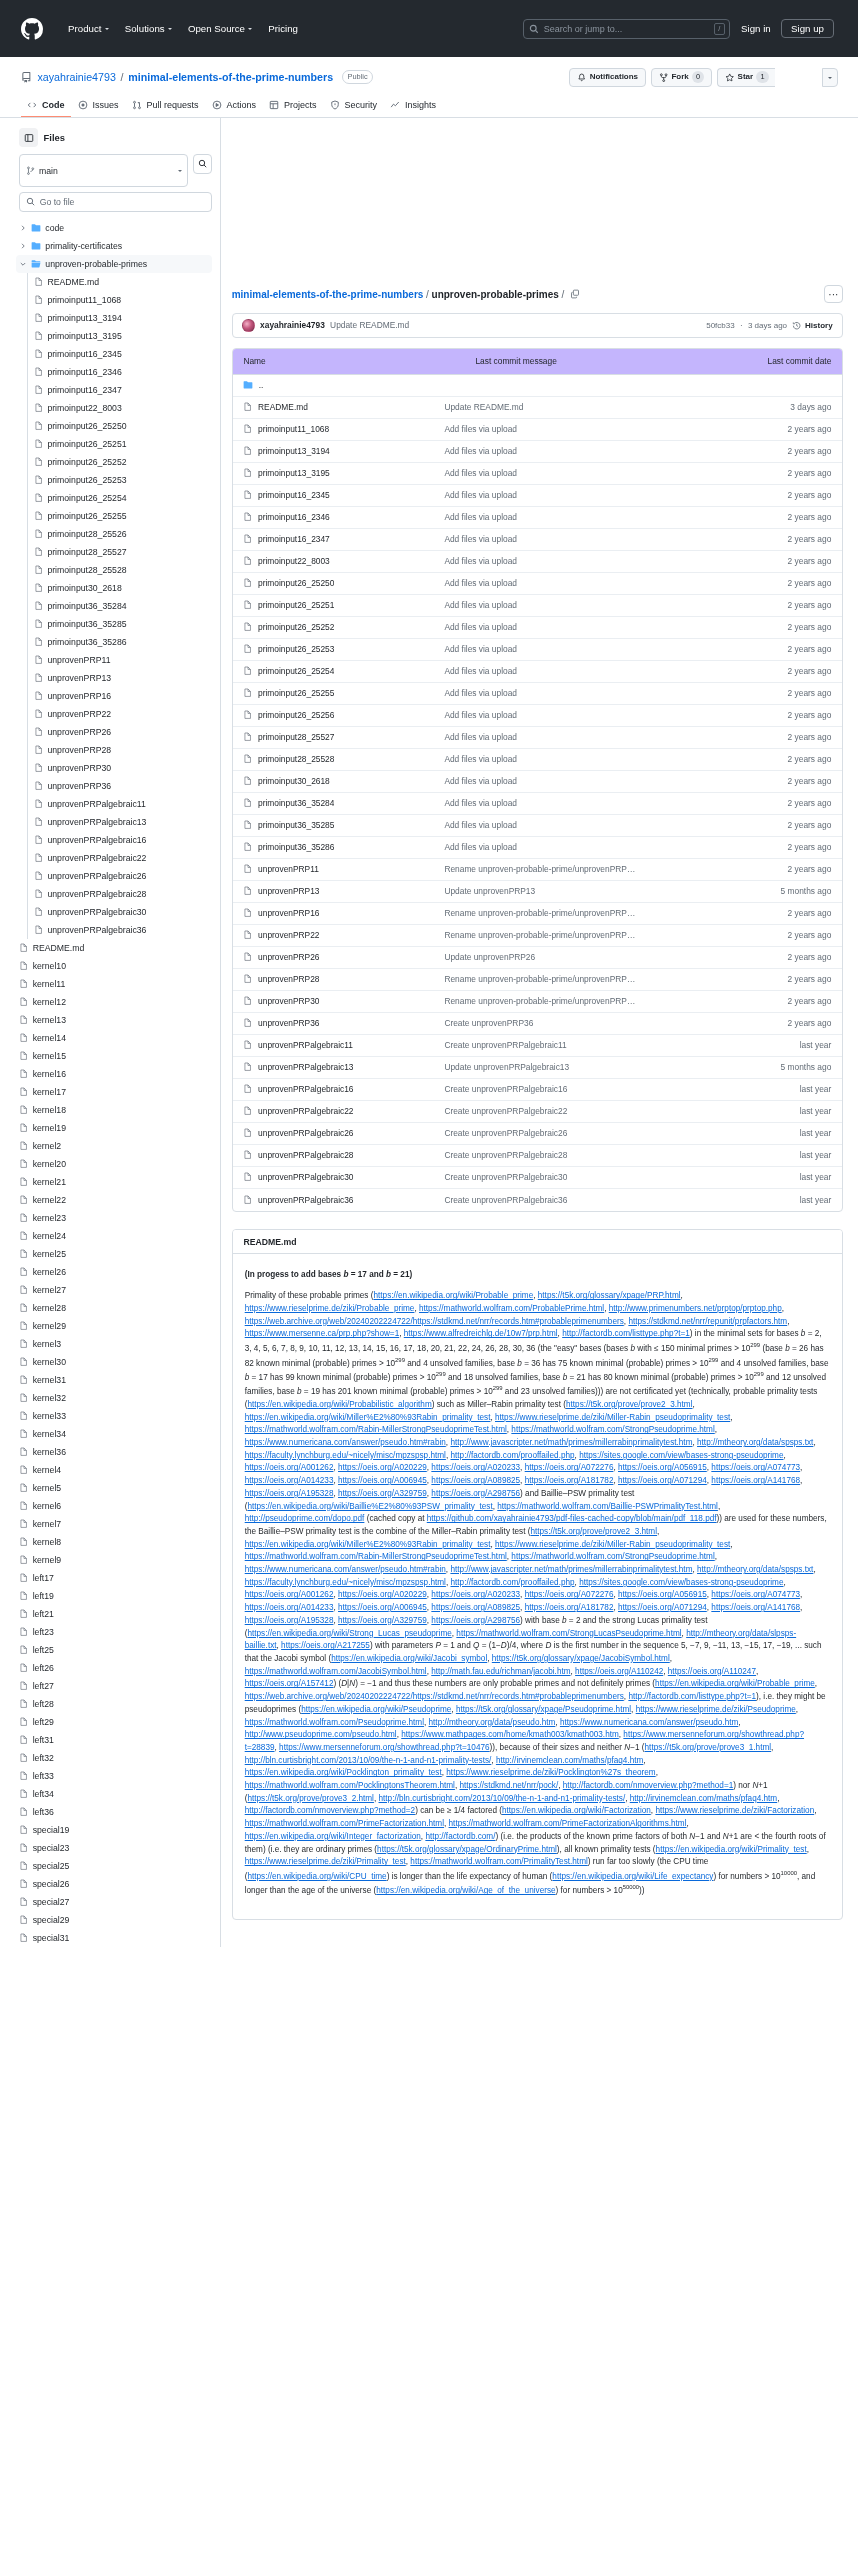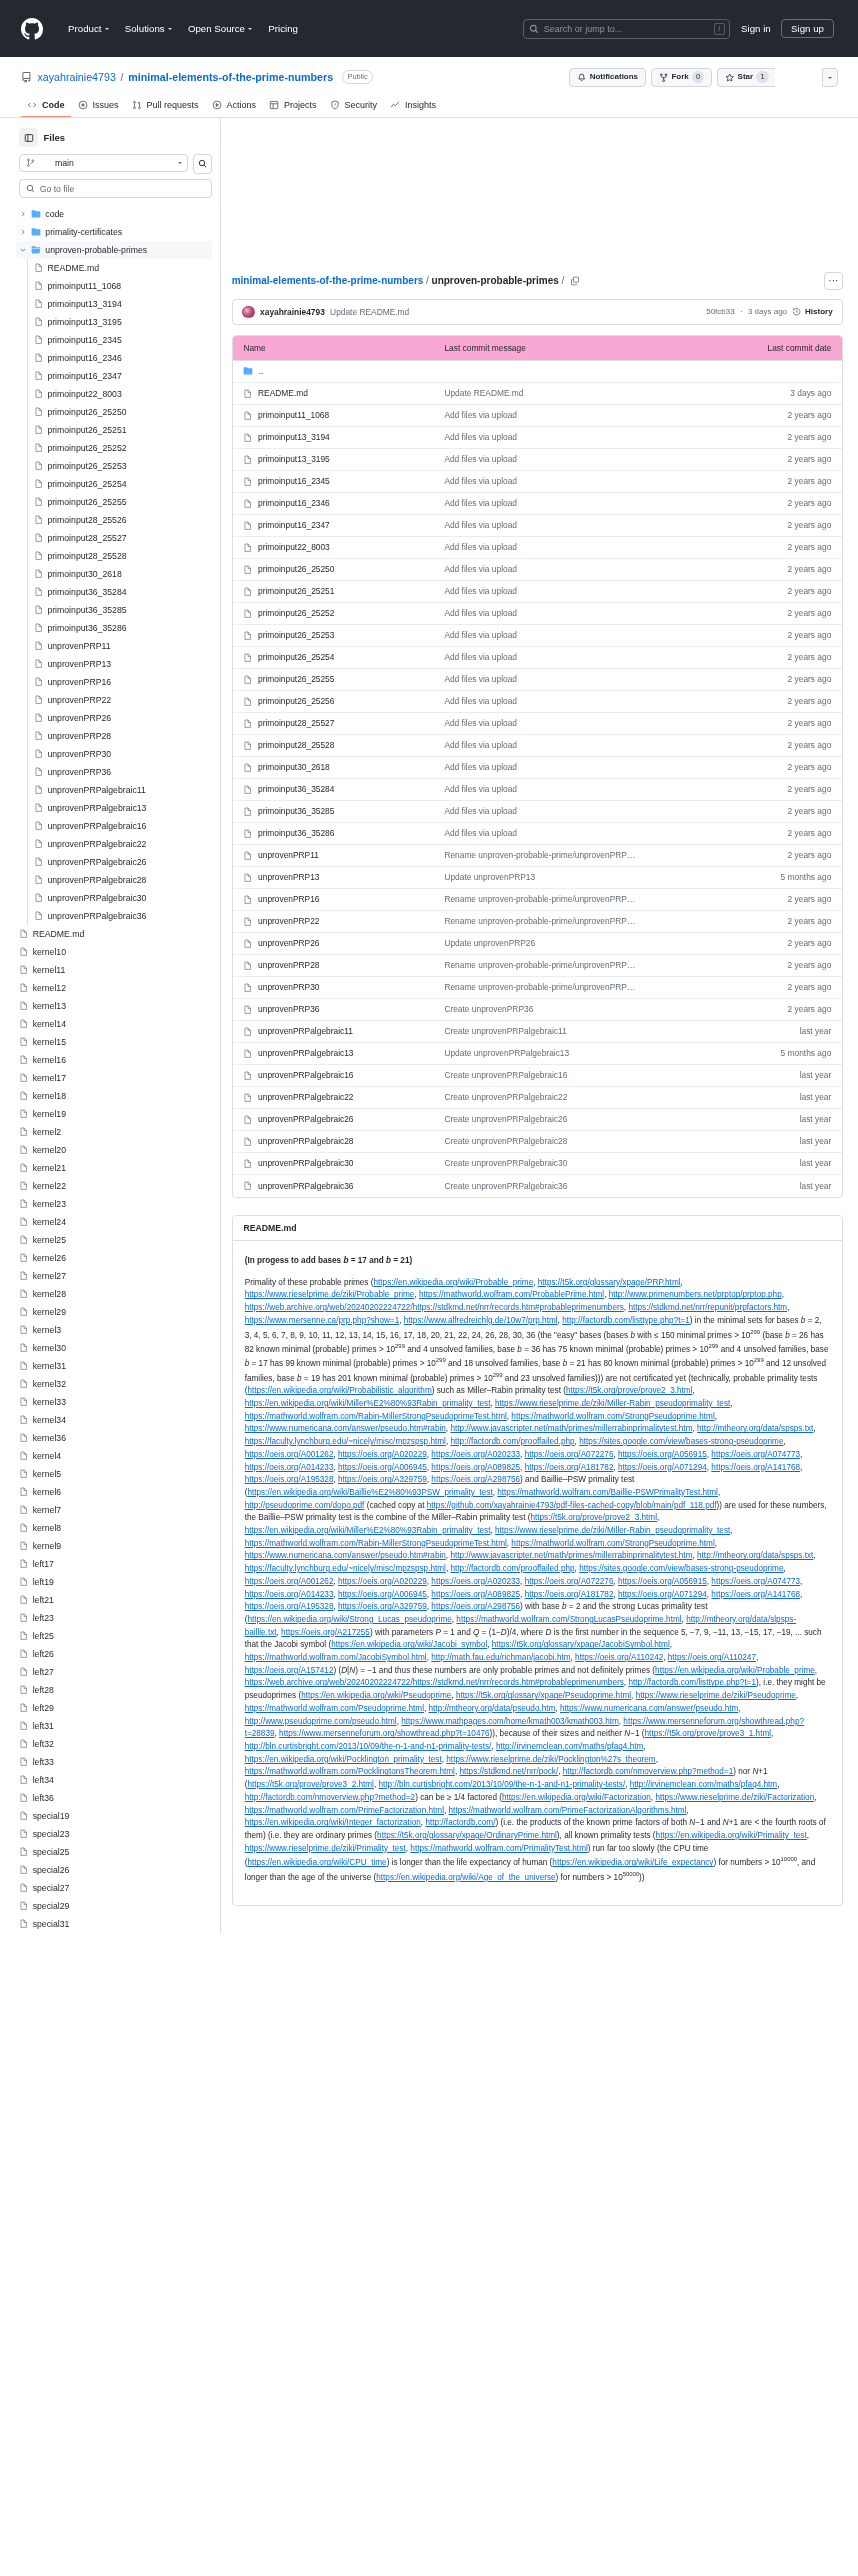--- a/index.html
+++ b/index.html
@@ -188,27 +188,27 @@
     border-radius: 4px;
     background: #f0f1f3;
     display: flex; align-items: center; justify-content: center;
     cursor: pointer;
   }
   .sb-iconbtn svg { width: 10px; height: 10px; color: #24292f; }
   .files-title { font-size: 9.4px; font-weight: bold; }
   .branch-row { display: flex; gap: 4.7px; margin-bottom: 5.3px; padding-left: 3.3px; }
   .branch-select {
     flex: 1;
-    height: 18px;
+    height: 33px;
     border: 0.7px solid #d0d7de;
     border-radius: 4px;
     display: flex;
     align-items: center;
     padding: 0 5.3px;
-    gap: 20px;
+    gap: 4px;
     font-size: 8.7px;
     cursor: pointer;
     background: #fff;
   }
   .branch-select svg { width: 9.4px; height: 9.4px; color: #636c76; flex: none; }
   .branch-name { flex: 1; }
   .branch-caret {
     width: 0; height: 0;
     border-left: 2.7px solid transparent;
     border-right: 2.7px solid transparent;
@@ -339,28 +339,29 @@
   .hist-link { display: flex; align-items: center; gap: 3.3px; color: #24292f; font-weight: bold; cursor: pointer; }
   .hist-link svg { width: 9.4px; height: 9.4px; color: #636c76; }
 
   .ftable {
     border: 0.7px solid #d8dee4;
     border-radius: 4px;
     overflow: hidden;
     margin-bottom: 17.4px;
   }
   .ft-head {
-    background: #f9a8d4;
+    background: #c4b5fd;
     display: flex;
     align-items: center;
     height: 25.4px;
     font-size: 8.4px;
     color: #1f2328;
     padding: 0 10.7px;
     border-bottom: 0.7px solid #d8dee4;
+    gap: 31px;
   }
   .ft-c-name { flex: 0 0 201px; }
   .ft-c-msg { flex: 1; }
   .ft-c-date { flex: 0 0 74px; text-align: right; }
   .ft-row {
     display: flex;
     align-items: center;
     height: 22px;
     padding: 0 10.7px;
     font-size: 8.4px;

